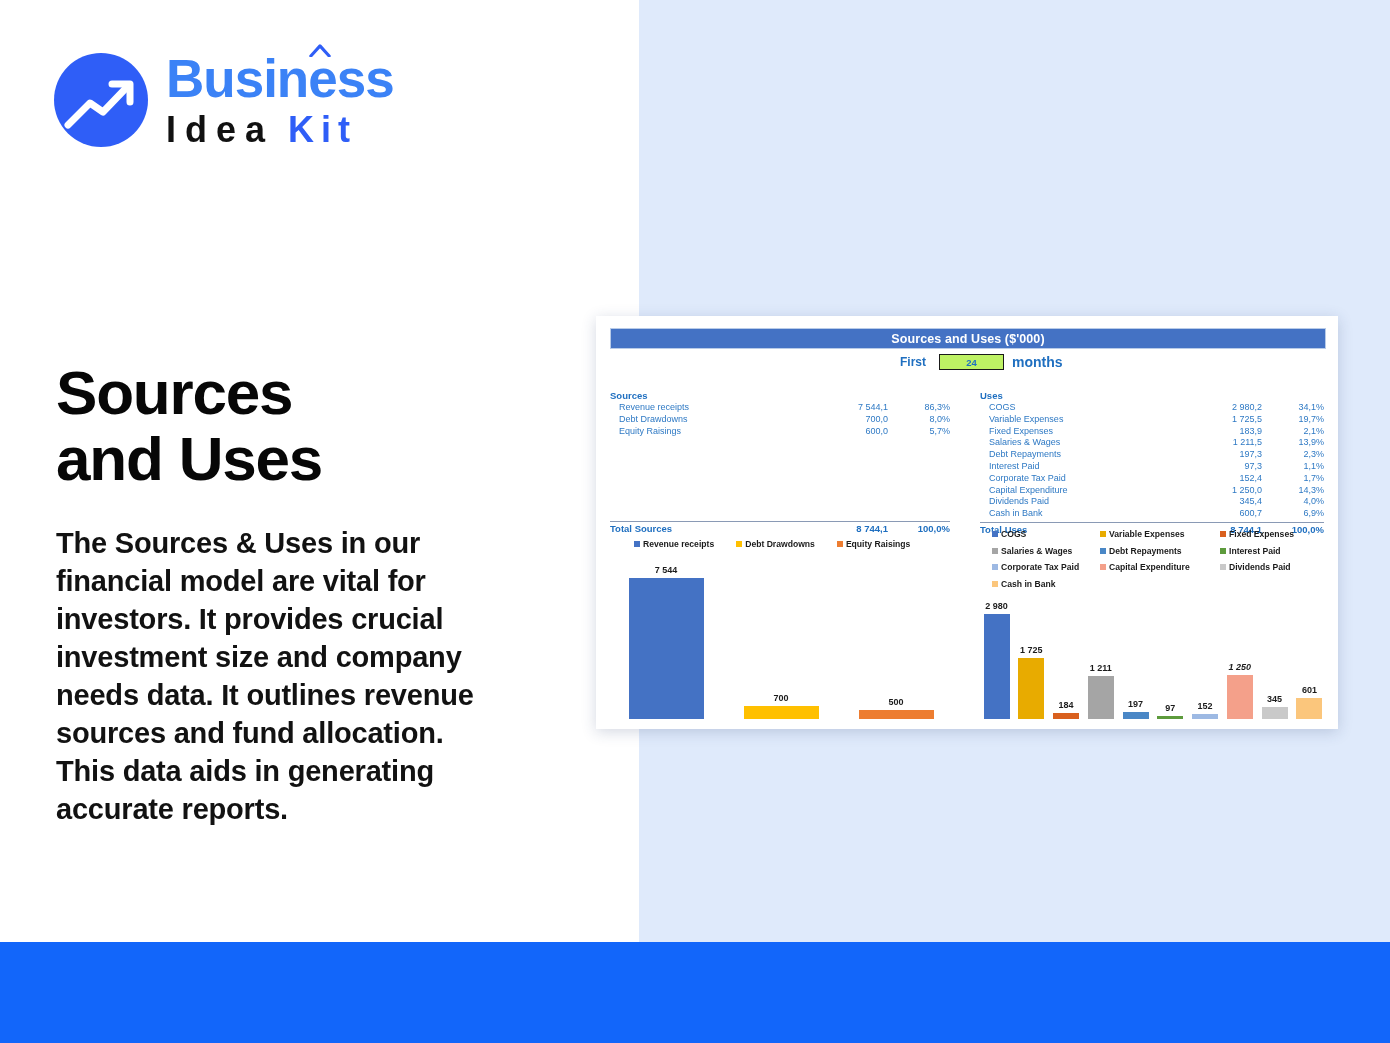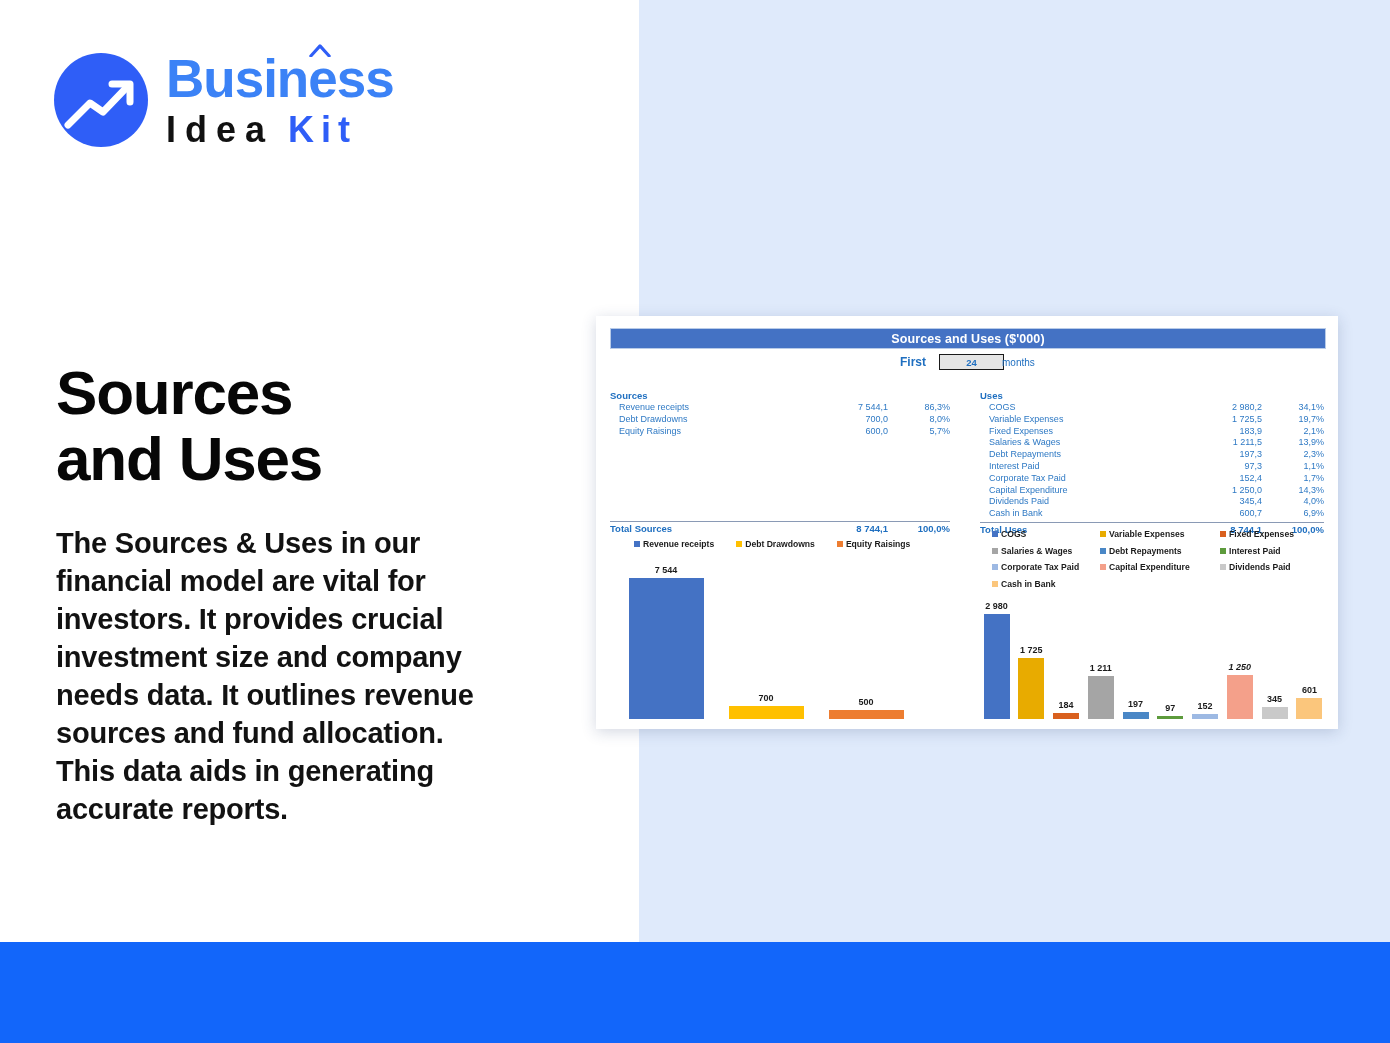--- a/index.html
+++ b/index.html
@@ -66,25 +66,25 @@
     letter-spacing:.1px;
   }
 
   #period-row{
     position:absolute;left:14px;top:38px;width:714px;height:16px;
     display:flex;align-items:center;
   }
   #period-first{position:absolute;left:290px;font-size:12px;font-weight:bold;color:#1f6fc0;}
   #period-input{
     position:absolute;left:329px;width:63px;height:14px;
-    background:#e5e5e5;border:1.5px solid #1a1a1a;
+    background:#bef264;border:1.5px solid #1a1a1a;
     font-size:9.5px;font-weight:bold;color:#1f6fc0;
     display:flex;align-items:center;justify-content:center;
   }
-  #period-months{position:absolute;left:392px;font-size:10px;font-weight:normal;color:#1f6fc0;}
+  #period-months{position:absolute;left:402px;font-size:14px;font-weight:bold;color:#1f6fc0;}
 
   
   .tbl{position:absolute;top:74px;font-size:9px;color:#2e79c4;}
   #tbl-sources{left:14px;width:340px;}
   #tbl-uses{left:384px;width:344px;}
   .tbl-head{font-weight:bold;font-size:9.5px;color:#1f6fc0;margin-bottom:1px;padding-left:0;}
   .row{display:flex;align-items:baseline;height:11.8px;line-height:11.8px;}
   .row .lbl{flex:1;padding-left:9px;white-space:nowrap;}
   .row .val{width:78px;text-align:right;}
   .row .pct{width:62px;text-align:right;}
@@ -296,21 +296,21 @@
             <span class="swatch" style="background: rgb(201, 201, 201);"></span>
             <span>Dividends Paid</span>
           </div>
           <div class="lg-item">
             <span class="swatch" style="background: rgb(251, 198, 124);"></span>
             <span>Cash in Bank</span>
           </div>
         </div>
 
       <div class="chart" id="chart-sources">
-        <div class="bars" style="justify-content: flex-start;">
+        <div class="bars" style="justify-content: space-between;">
             <div class="bar-col" style="width: 100px;">
               <div class="bar-lbl">7 544</div>
               <div class="bar" style="height: 141px; background: rgb(68, 114, 196); width: 75px;"></div>
             </div>
             <div class="bar-col" style="width: 100px;">
               <div class="bar-lbl">700</div>
               <div class="bar" style="height: 13.0832px; background: rgb(255, 192, 0); width: 75px;"></div>
             </div>
             <div class="bar-col" style="width: 100px;">
               <div class="bar-lbl">500</div>

